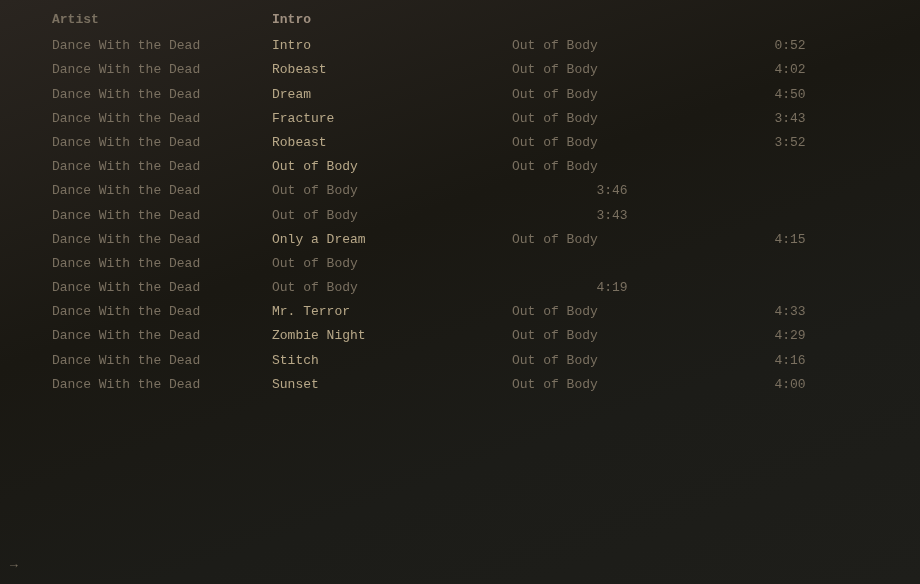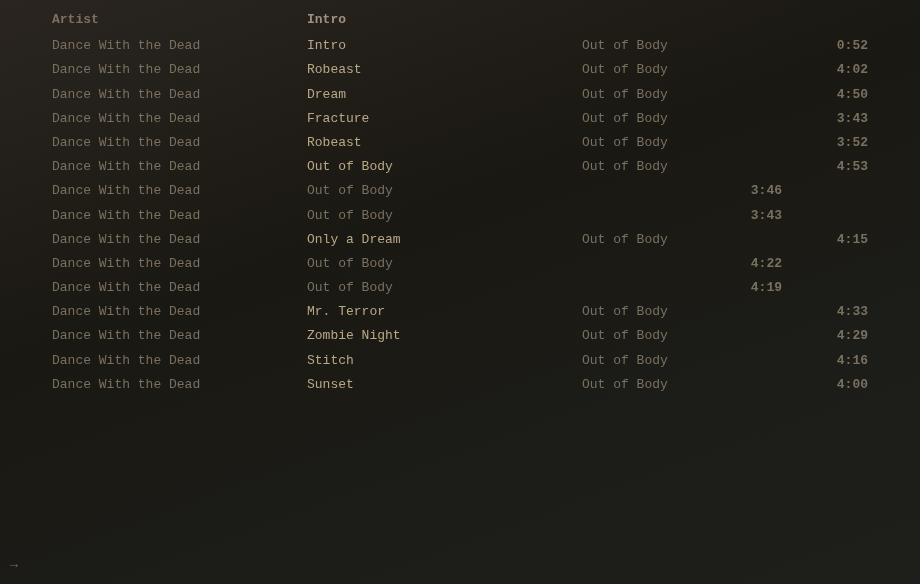--- a/index.html
+++ b/index.html
@@ -23,21 +23,20 @@
       padding: 8px 0;
       width: 100%;
     }
 
     .track-row {
       display: grid;
       grid-template-columns: 220px 240px 200px 1fr;
       padding: 3px 52px 3px 52px;
       line-height: 1.4;
       cursor: default;
-      gap: 35px;
     }
 
     .track-row.header {
       color: #a09080;
       font-weight: bold;
       margin-bottom: 2px;
     }
 
     .col-artist {
       color: #7a7060;
@@ -51,24 +50,23 @@
       overflow: hidden;
     }
 
     .col-album {
       color: #7a7060;
       white-space: nowrap;
       overflow: hidden;
     }
 
     .col-duration {
-      text-align: right;
+      text-align: center;
       color: #7a7060;
       white-space: nowrap;
-      font-weight: bold;
     }
 
     .header .col-title {
       color: #a09080;
     }
 
     .arrow-indicator {
       position: absolute;
       bottom: 12px;
       left: 10px;
@@ -114,42 +112,40 @@
     <div class="track-row">
       <span class="col-artist">Dance With the Dead</span>
       <span class="col-title">Robeast</span>
       <span class="col-album">Out of Body</span>
       <span class="col-duration">3:52</span>
     </div>
     <div class="track-row">
       <span class="col-artist">Dance With the Dead</span>
       <span class="col-title">Out of Body</span>
       <span class="col-album">Out of Body</span>
-      <span class="col-duration">4:53</span>
     </div>
     <div class="track-row">
       <span class="col-artist">Dance With the Dead</span>
       <span class="col-album">Out of Body</span>
       <span class="col-duration">3:46</span>
     </div>
     <div class="track-row">
       <span class="col-artist">Dance With the Dead</span>
       <span class="col-album">Out of Body</span>
       <span class="col-duration">3:43</span>
     </div>
     <div class="track-row">
       <span class="col-artist">Dance With the Dead</span>
       <span class="col-title">Only a Dream</span>
       <span class="col-album">Out of Body</span>
       <span class="col-duration">4:15</span>
     </div>
     <div class="track-row">
       <span class="col-artist">Dance With the Dead</span>
       <span class="col-album">Out of Body</span>
-      <span class="col-duration">4:22</span>
     </div>
     <div class="track-row">
       <span class="col-artist">Dance With the Dead</span>
       <span class="col-album">Out of Body</span>
       <span class="col-duration">4:19</span>
     </div>
     <div class="track-row">
       <span class="col-artist">Dance With the Dead</span>
       <span class="col-title">Mr. Terror</span>
       <span class="col-album">Out of Body</span>

